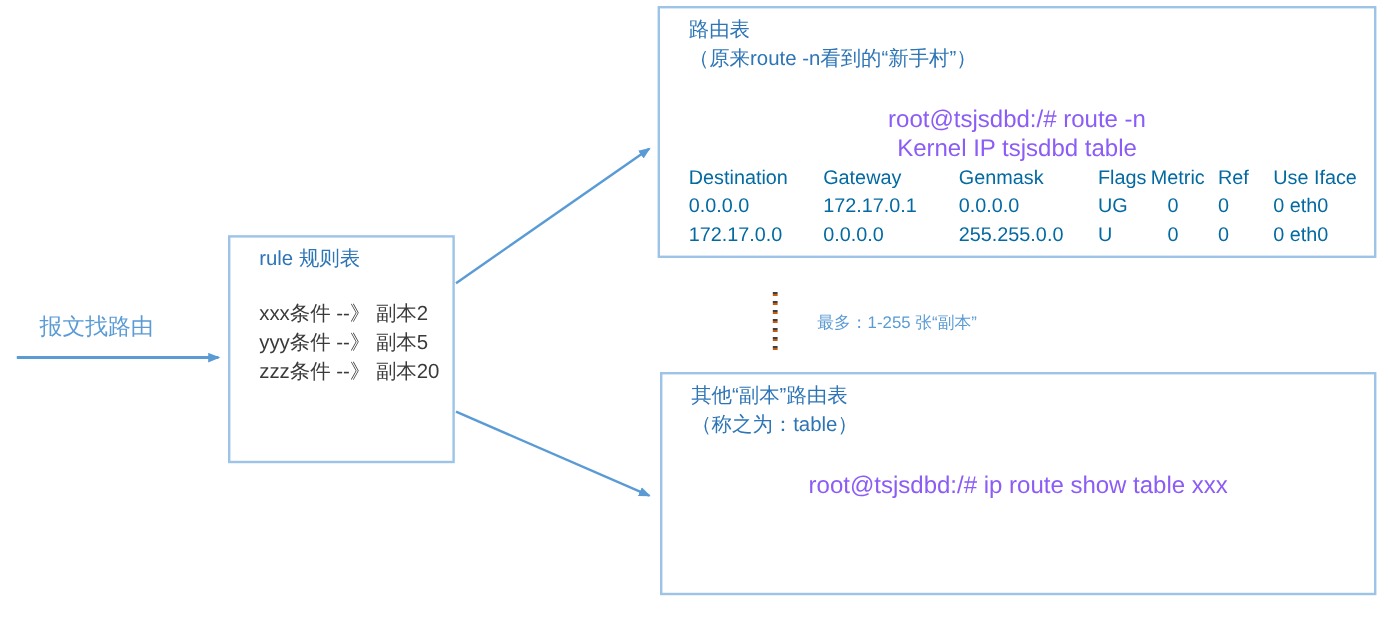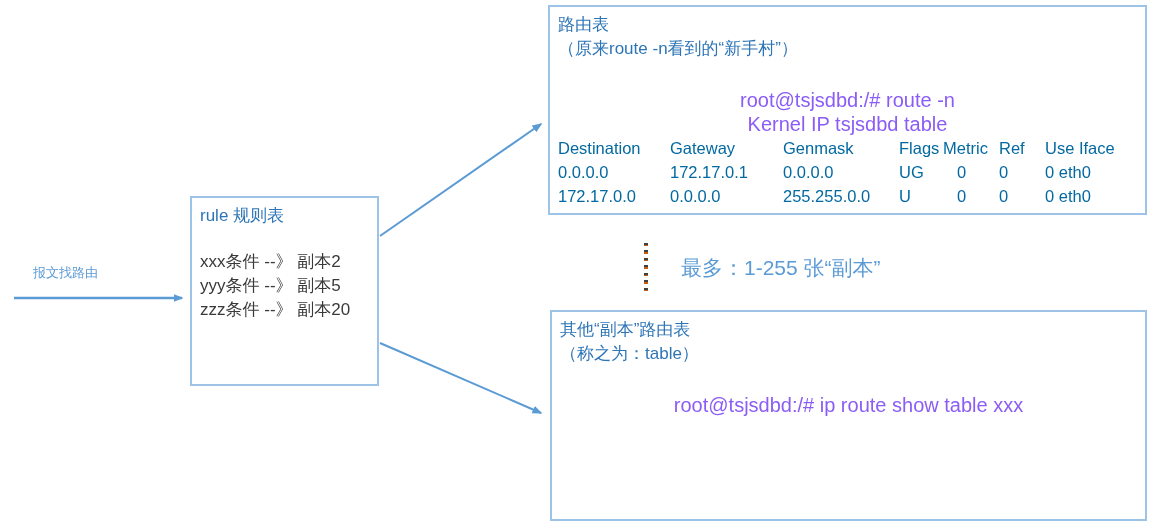--- a/index.html
+++ b/index.html
@@ -9,53 +9,53 @@
     height: 532px;
     background: #ffffff;
     font-family: "Liberation Sans", "DejaVu Sans", sans-serif;
     overflow: hidden;
   }
   .box {
     position: absolute;
     box-sizing: border-box;
     border: 2px solid #9DC3E6;
     background: #ffffff;
-    padding: 6px 8px;
+    padding: 6px 24px;
     color: #3A3A3A;
     font-size: 17px;
     line-height: 24px;
     white-space: nowrap;
   }
   #main-route-box { left: 548px; top: 5px;   width: 599px; height: 210px; }
   #rule-box       { left: 190px; top: 196px; width: 189px; height: 190px; }
-  #alt-route-box  { left: 550px; top: 310px; width: 597px; height: 211px; }
+  #alt-route-box  { left: 550px; top: 310px; width: 597px; height: 186px; }
   .blue-line { color: #2E75B6; }
   .console-line { color: #8b5cf6; font-size: 20px; text-align: center; }
   .spacer-lg { height: 27px; }
   .spacer-sm { height: 22px; }
   .rt-row {
     display: grid;
     grid-template-columns: 112px 113px 116px 44px 56px 46px auto;
     font-size: 16.5px;
     line-height: 24px;
     color: #0369a1;
   }
   .rt-row .pad14 { padding-left: 14px; }
   #packet-label {
     position: absolute;
     left: 33px; top: 261px;
     color: #5B9BD5;
-    font-size: 13px;
+    font-size: 19px;
     line-height: 24px;
   }
   #copies-note {
     position: absolute;
     left: 681px; top: 255px;
     color: #5B9BD5;
-    font-size: 21px;
+    font-size: 14px;
     line-height: 26px;
   }
   #dotted-divider {
     position: absolute;
     left: 644px; top: 243px;
     width: 4px; height: 52px;
     background-image: repeating-linear-gradient(
       to bottom,
       #3F3F3F 0px, #3F3F3F 2px,
       #C55A11 2px, #C55A11 3.5px,

